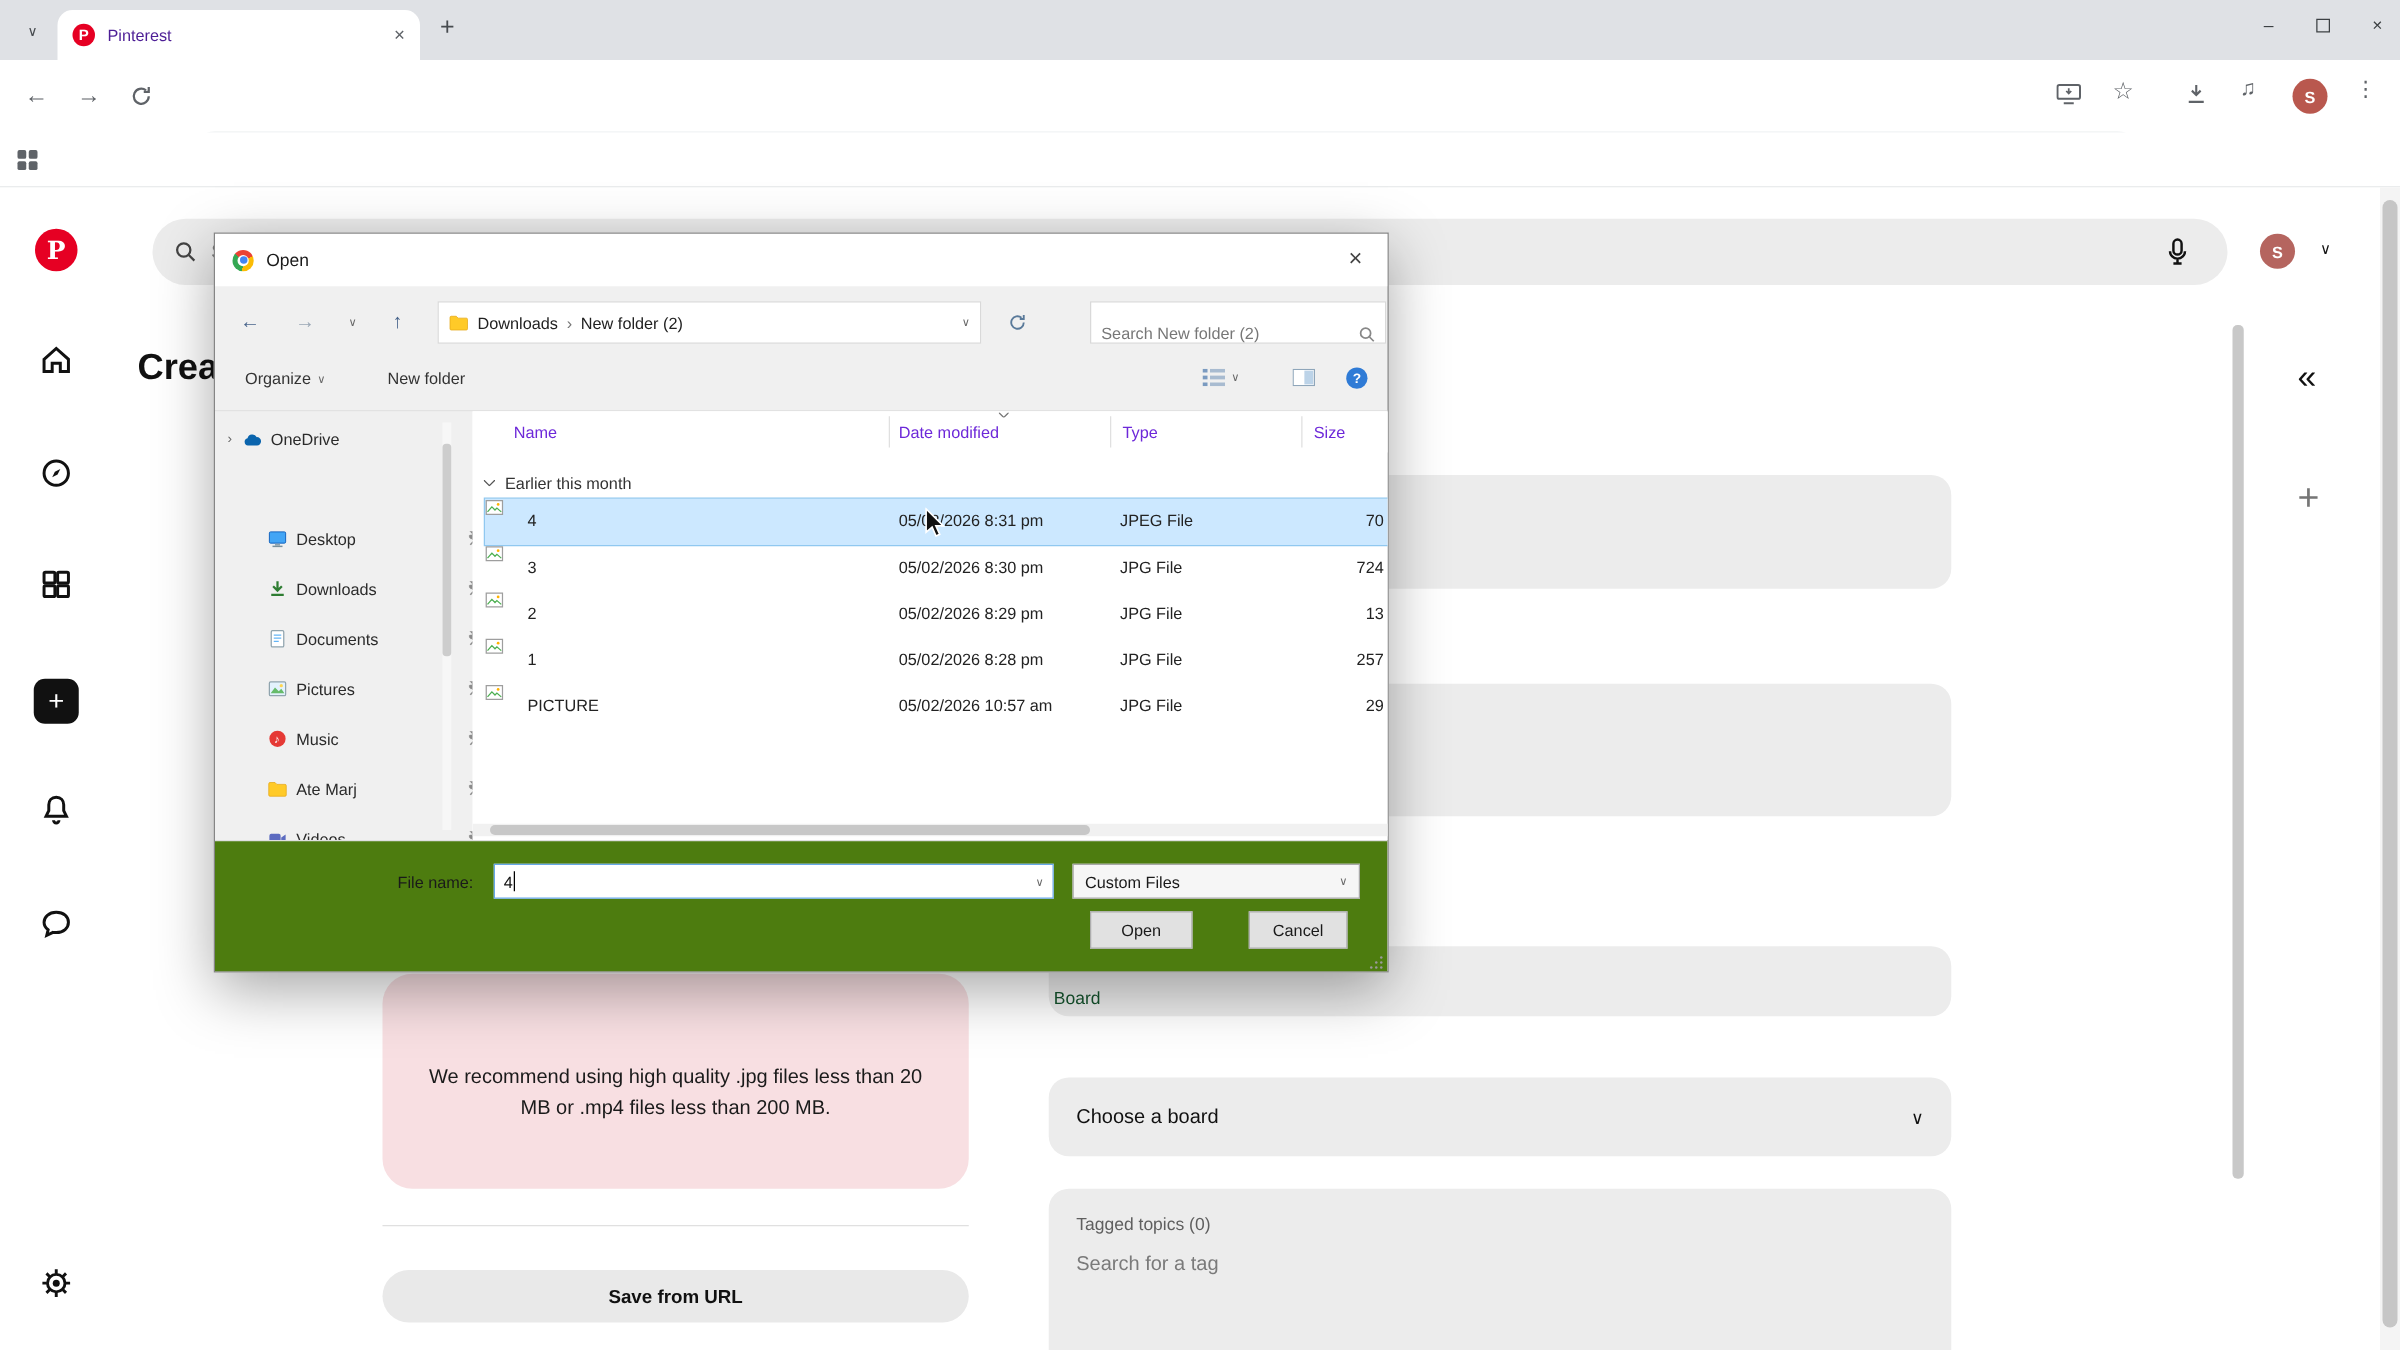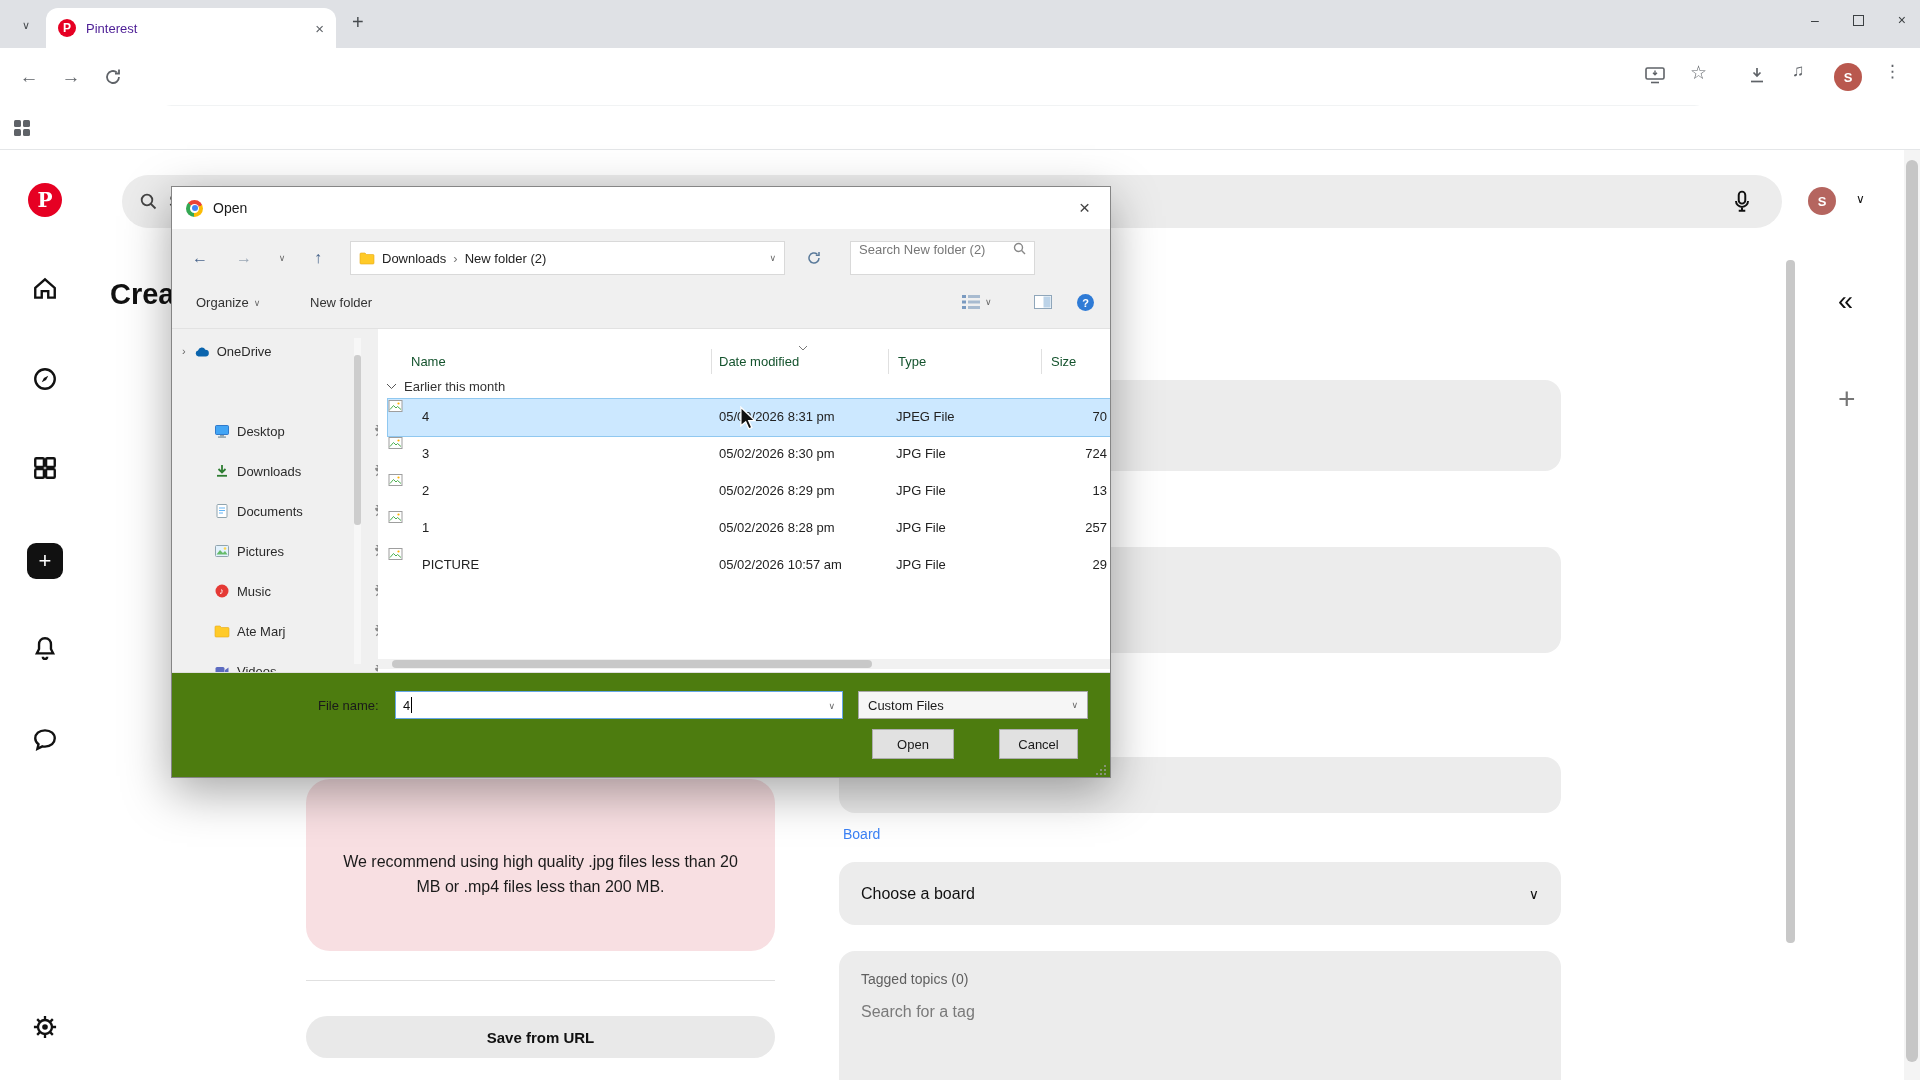--- a/index.html
+++ b/index.html
@@ -28,50 +28,50 @@
 
 .page{position:absolute;left:0;top:150px;width:1920px;height:930px;background:#fff}
 .rail{position:absolute;left:45px;transform:translate(-50%,-50%)}
 .plogo{width:34px;height:34px;border-radius:50%;background:#e60023;color:#fff;font-weight:bold;font-size:20px;display:flex;align-items:center;justify-content:center;font-family:"DejaVu Serif",serif}
 .createtile{width:36px;height:36px;border-radius:9px;background:#111;color:#fff;font-size:22px;display:flex;align-items:center;justify-content:center}
 .searchpill{position:absolute;left:122px;top:25px;width:1660px;height:53px;border-radius:27px;background:#ececec;display:flex;align-items:center;padding:0 18px;gap:12px}
 .searchtext{font-size:16px;color:#444}
 .heading{position:absolute;left:110px;top:128px;font-size:29px;font-weight:bold;color:#111}
 .gbox{position:absolute;left:839px;width:722px;background:#ececec;border-radius:16px}
 .fieldtext{font-size:16px;color:#6a6a6a}
-.boardlabel{position:absolute;left:843px;top:676px;font-size:14px;color:#3b82f6}
+.boardlabel{position:absolute;left:843px;top:640px;font-size:14px;color:#14532d}
 .pinkbox{position:absolute;left:306px;top:629px;width:469px;height:172px;background:#f8dfe2;border-radius:24px;display:flex;align-items:center;justify-content:center;text-align:center}
 .pinkbox div{width:412px;font-size:16px;line-height:25px;color:#1b1b1b;margin-top:18px}
 .hr{position:absolute;left:306px;top:830px;width:469px;height:1px;background:#e0e0e0}
 .saveurl{position:absolute;left:306px;top:866px;width:469px;height:42px;border-radius:21px;background:#e9e9e9;display:flex;align-items:center;justify-content:center;font-size:15px;font-weight:bold;color:#111;cursor:pointer}
 .innerscroll{position:absolute;left:1786px;top:110px;width:9px;height:683px;background:#c8c8c8;border-radius:4px}
 .outerscroll{position:absolute;left:1904px;top:0px;width:16px;height:930px;background:#f4f4f4}
 .outerscroll div{position:absolute;left:2px;top:10px;width:12px;height:902px;background:#c6c6c6;border-radius:6px}
 
 .dialog{position:absolute;left:171px;top:186px;width:940px;height:592px;background:#f0f0f0;border:1px solid #858585;box-shadow:0 14px 45px rgba(0,0,0,.35);font-size:13px;color:#222;overflow:hidden}
 .dtitle{position:absolute;left:0;top:0;width:100%;height:42px;background:#fff;display:flex;align-items:center;padding:0 14px;gap:10px}
 .chromelogo{width:17px;height:17px;border-radius:50%;background:conic-gradient(from -50deg,#ea4335 0 115deg,#fbbc05 0 235deg,#34a853 0 360deg);position:relative;flex:0 0 auto}
 .chromelogo::before{content:"";position:absolute;inset:4px;background:#fff;border-radius:50%}
 .chromelogo::after{content:"";position:absolute;inset:5.5px;background:#4285f4;border-radius:50%}
 .dtitletext{font-size:14px;color:#1a1a1a;flex:1}
 .dclose{font-size:19px;color:#444;cursor:pointer;padding:0 6px}
 .dnavbtn{position:absolute;top:57px;width:28px;height:28px;display:flex;align-items:center;justify-content:center;font-size:16px;cursor:pointer}
 .crumbbar{position:absolute;left:178px;top:54px;width:435px;height:34px;background:#fff;border:1px solid #d9d9d9;display:flex;align-items:center;padding:0 8px;gap:7px}
 .crumbbar .sp{flex:1}
-.dsearch{position:absolute;left:678px;top:54px;width:185px;height:34px;background:#fff;border:1px solid #d9d9d9;display:flex;align-items:flex-start;padding:0 8px;gap:6px}
+.dsearch{position:absolute;left:700px;top:54px;width:237px;height:34px;background:#fff;border:1px solid #d9d9d9;display:flex;align-items:flex-end;padding:0 8px;gap:6px}
 .dsearch span{flex:1;font-size:13px;color:#777}
 .dtoolbar{position:absolute;left:0;top:96px;width:100%;height:46px;border-bottom:1px solid #e2e2e2}
 .dtool{position:absolute;top:12px;font-size:13px;color:#333;cursor:pointer;display:flex;align-items:center;gap:5px}
 .chev{font-size:9px;color:#666}
 .sideitem{position:absolute;left:10px;width:170px;height:30px;display:flex;align-items:center;gap:7px;cursor:pointer;color:#2b2b2b}
 .sideitem .lbl{flex:1;font-size:13px}
 .sidescroll{position:absolute;left:182px;top:151px;width:7px;height:326px;background:#f7f7f7}
 .sidescroll div{position:absolute;left:0;top:17px;width:7px;height:170px;background:#cdcdcd;border-radius:3px}
 .filelist{position:absolute;left:206px;top:142px;width:733px;height:343px;background:#fff;overflow:hidden}
-.flheader{position:absolute;left:0;top:16px;width:100%;height:33px;background:#fff;color:#14532d}
+.flheader{position:absolute;left:0;top:0;width:100%;height:33px;background:#fff;color:#6d28d9}
 .flheader span{position:absolute;top:9px;font-size:13px;cursor:pointer}
 .colsep{position:absolute;top:4px;width:1px;height:25px;background:#e0e0e0}
 .grouphdr{position:absolute;left:0;top:45px;height:25px;display:flex;align-items:center;gap:8px;padding-left:9px;color:#333;font-size:13px;cursor:pointer}
 .frow{position:absolute;left:10px;right:0;height:37px;cursor:pointer}
 .frow span{position:absolute;top:10px;font-size:13px;color:#222}
 .frow .c-icon{left:12px;top:10px}
 .frow .c-name{left:34px}
 .frow .c-date{left:331px}
 .frow .c-type{left:508px}
 .frow .c-size{right:4px}

